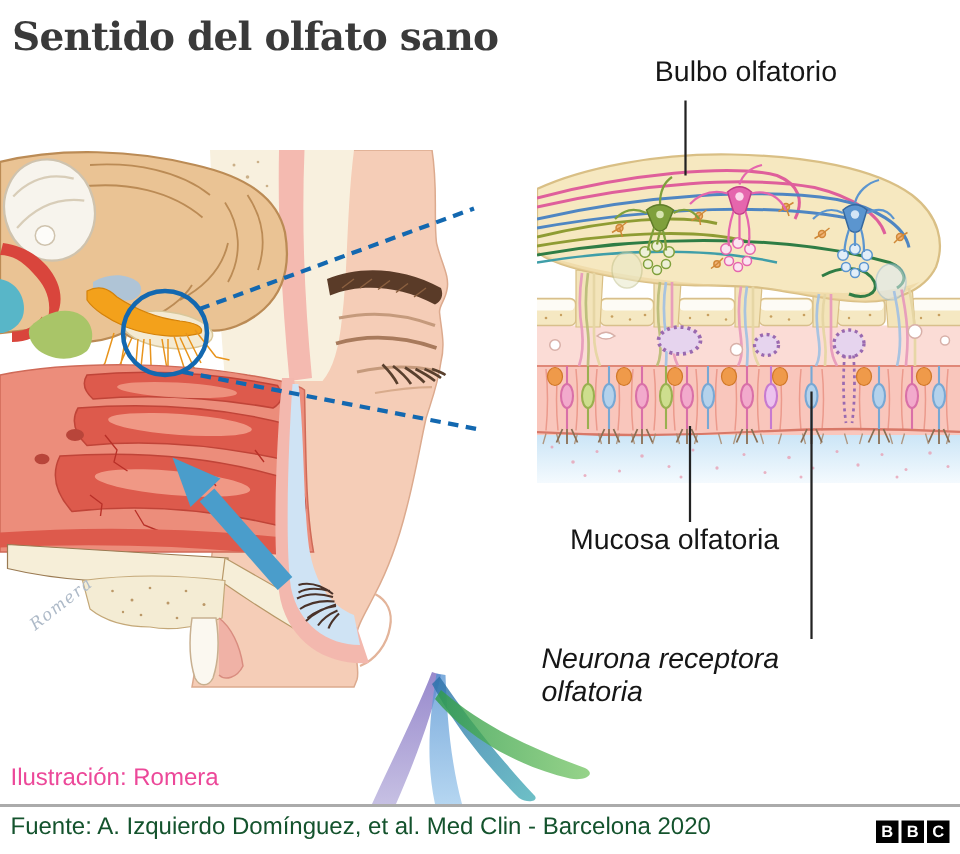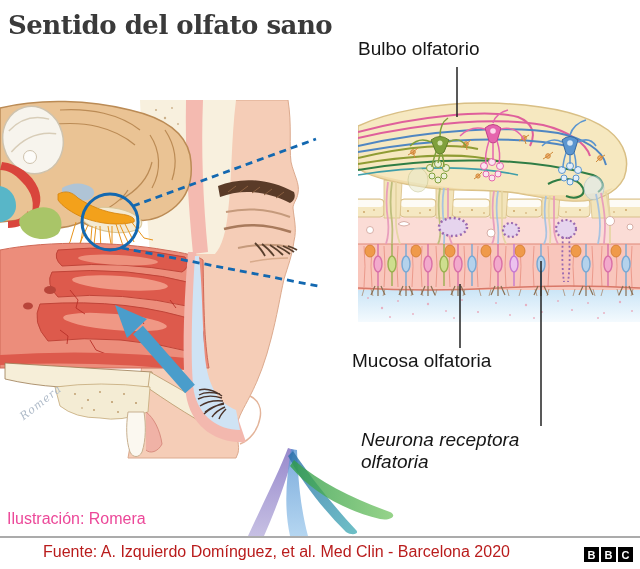--- a/index.html
+++ b/index.html
@@ -1,26 +1,26 @@
 <!DOCTYPE html>
 <html><head>
 <meta charset="utf-8">
 <style>
   html,body{margin:0;padding:0;}
   body{width:640px;height:569px;background:#ffffff;font-family:"Liberation Sans",sans-serif;overflow:hidden;}
   .canvas{position:relative;width:568px;height:569px;background:#fff;}
   .abs{position:absolute;}
   .title{left:8px;top:10px;font-family:"DejaVu Serif","Liberation Serif",serif;font-weight:bold;font-size:26px;color:#3a3a3a;letter-spacing:-.5px;}
   .anno{font-size:19px;color:#161616;}
-  .anno-bulbo{left:358px;top:38px;width:200px;text-align:left;}
-  .anno-mucosa{left:352px;top:350px;}
+  .anno-bulbo{left:358px;top:38px;width:200px;text-align:right;}
+  .anno-mucosa{left:380px;top:350px;}
   .anno-neurona{left:361px;top:429px;font-style:italic;}
   .credit{left:7px;top:510px;font-size:16px;color:#ec4899;}
   .sep{left:0;top:536px;width:640px;height:2px;background:#ababab;}
-  .source{left:7px;top:543px;font-size:16px;color:#b91c1c;margin-left:36px;}
+  .source{left:7px;top:543px;font-size:16px;color:#14532d;}
   .bbc{left:584px;top:547px;display:flex;gap:2px;}
   .bbc .sq{width:15px;height:15px;background:#000;color:#fff;font-weight:bold;font-size:11px;display:flex;align-items:center;justify-content:center;font-family:"Liberation Sans",sans-serif;}
   .watermark{left:16px;top:396px;font-family:"DejaVu Serif",serif;font-style:italic;font-size:11px;color:#aebac8;transform:rotate(-38deg);letter-spacing:1px;}
   svg{display:block;}
 </style>
 </head>
 <body>
 
 <div class="canvas">
 

